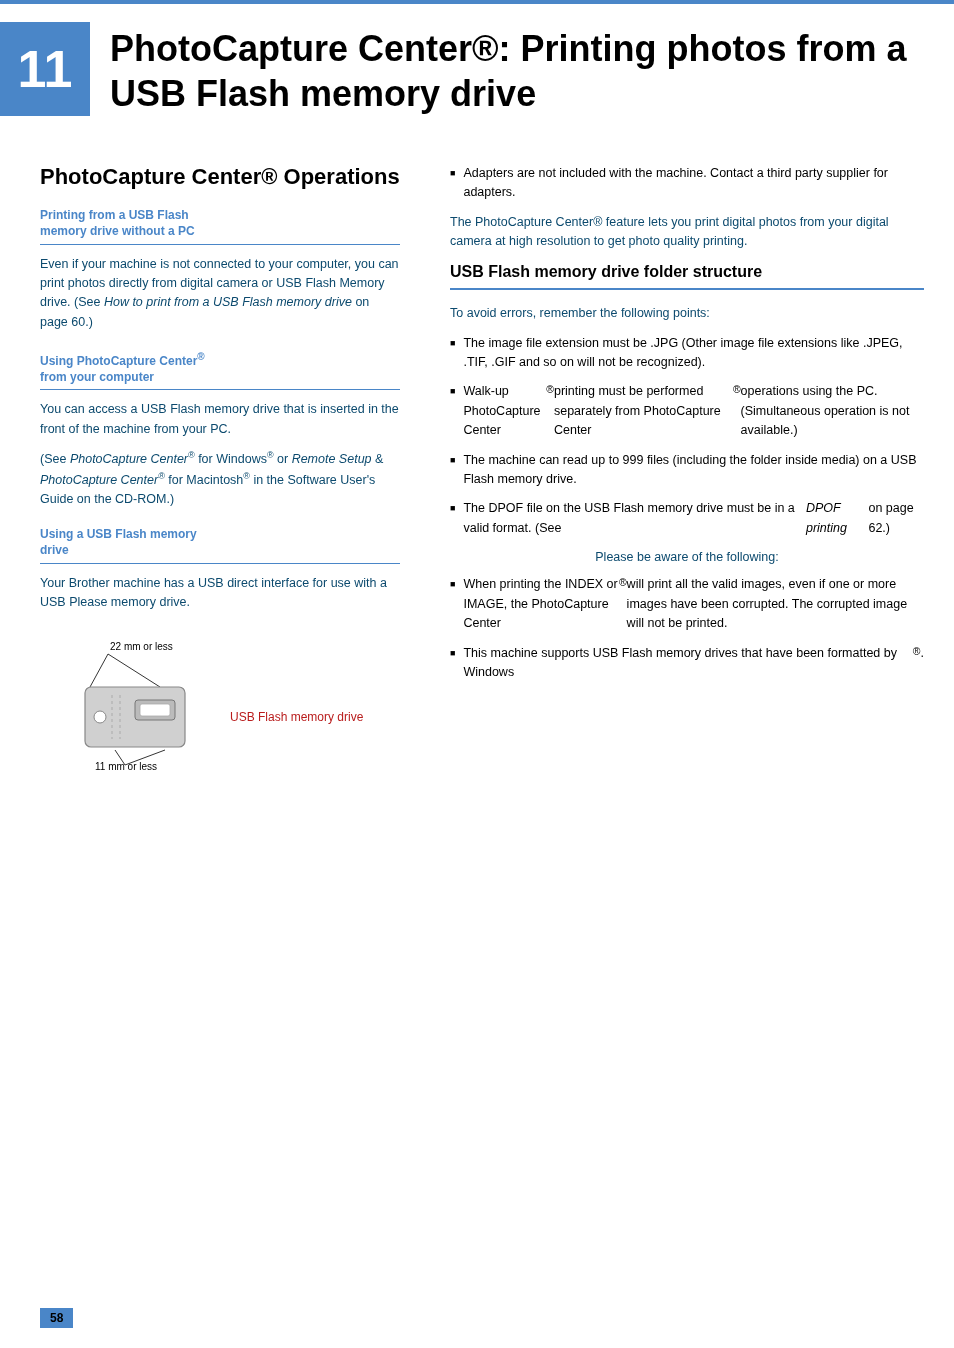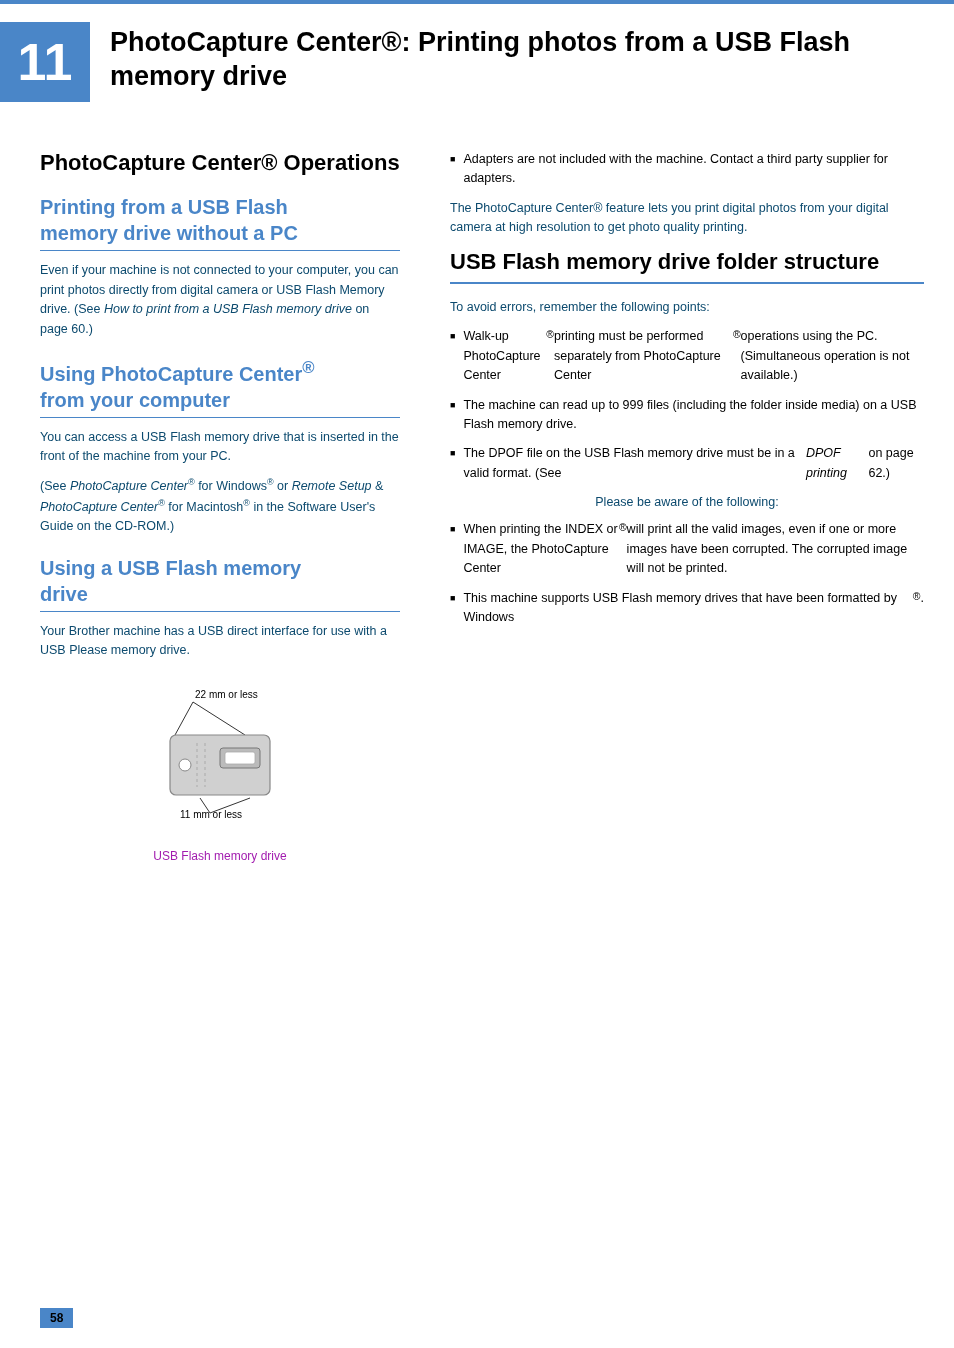--- a/index.html
+++ b/index.html
@@ -41,21 +41,21 @@
       font-weight: bold;
       min-width: 90px;
       display: flex;
       align-items: center;
       justify-content: center;
       margin-right: 20px;
       padding: 10px 18px;
     }
 
     .chapter-title {
-      font-size: 27px;
+      font-size: 36px;
       font-weight: bold;
       color: #000;
       line-height: 1.25;
       padding-top: 4px;
     }
 
     
     .content-area {
       display: flex;
       gap: 0;
@@ -76,21 +76,21 @@
     
     .section-heading-main {
       font-size: 22px;
       font-weight: bold;
       color: #000;
       margin-bottom: 2px;
       line-height: 1.2;
     }
 
     .sub-heading {
-      font-size: 20px;
+      font-size: 12px;
       font-weight: bold;
       color: #4a86c8;
       border-bottom: 1px solid #4a86c8;
       padding-bottom: 4px;
       margin-bottom: 10px;
       margin-top: 18px;
       line-height: 1.3;
     }
 
     .body-text {
@@ -128,39 +128,38 @@
       color: #000;
       font-size: 9px;
       margin-right: 8px;
       margin-top: 3px;
       flex-shrink: 0;
     }
 
     
     .usb-illustration {
       display: flex;
-      flex-direction: column;
       align-items: center;
       margin: 20px 0 8px 0;
     }
 
     .usb-caption {
       font-size: 12px;
-      color: #a21caf;
+      color: #b91c1c;
       margin-top: 6px;
       text-align: center;
     }
 
     .usb-svg-wrapper {
       position: relative;
     }
 
     
     .usb-folder-heading {
-      font-size: 22px;
+      font-size: 16px;
       font-weight: bold;
       color: #000;
       border-bottom: 2px solid #4a86c8;
       padding-bottom: 6px;
       margin-bottom: 14px;
       line-height: 1.3;
     }
 
     
     .page-footer {
@@ -253,20 +252,21 @@
         <li>Adapters are not included with the machine. Contact a third party supplier for adapters.</li>
       </ul>
 
       <p class="body-text">The PhotoCapture Center® feature lets you print digital photos from your digital camera at high resolution to get photo quality printing.</p>
 
       <div class="usb-folder-heading">USB Flash memory drive folder structure</div>
 
       <p class="body-text">To avoid errors, remember the following points:</p>
 
       <ul class="bullet-list">
+        <li>The image file extension must be .JPG (Other image file extensions like .JPEG, .TIF, .GIF and so on will not be recognized).</li>
         <li>Walk-up PhotoCapture Center<sup>®</sup> printing must be performed separately from PhotoCapture Center<sup>®</sup> operations using the PC. (Simultaneous operation is not available.)</li>
         <li>The machine can read up to 999 files (including the folder inside media) on a USB Flash memory drive.</li>
         <li>The DPOF file on the USB Flash memory drive must be in a valid format. (See <em>DPOF printing</em> on page 62.)</li>
       </ul>
 
       <p class="please-aware body-text">Please be aware of the following:</p>
 
       <ul class="bullet-list">
         <li>When printing the INDEX or IMAGE, the PhotoCapture Center<sup>®</sup> will print all the valid images, even if one or more images have been corrupted. The corrupted image will not be printed.</li>
         <li>This machine supports USB Flash memory drives that have been formatted by Windows<sup>®</sup>.</li>

